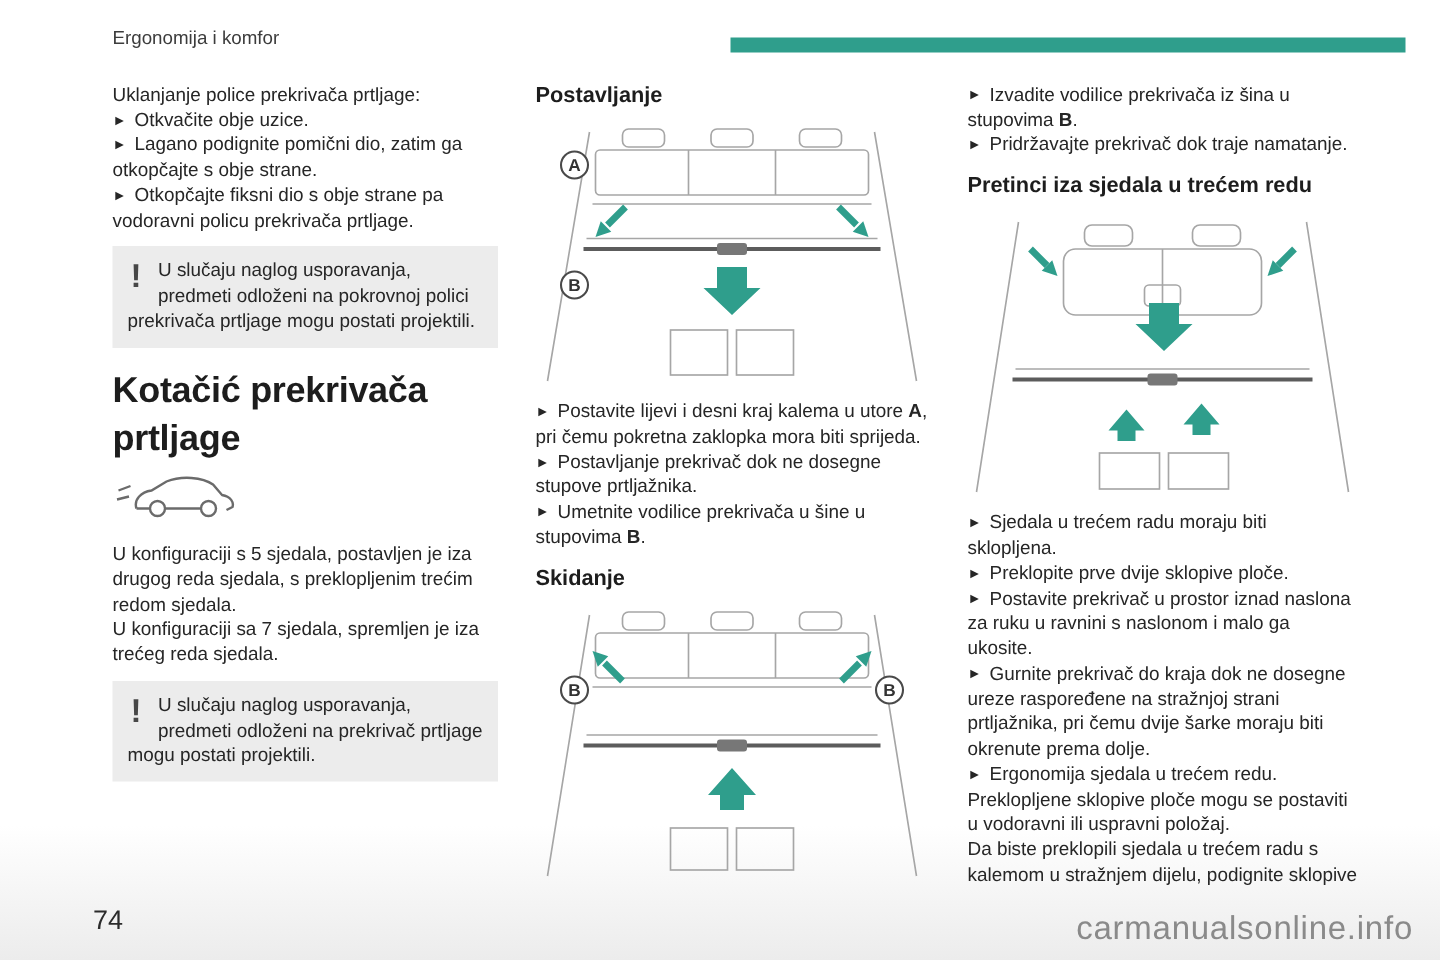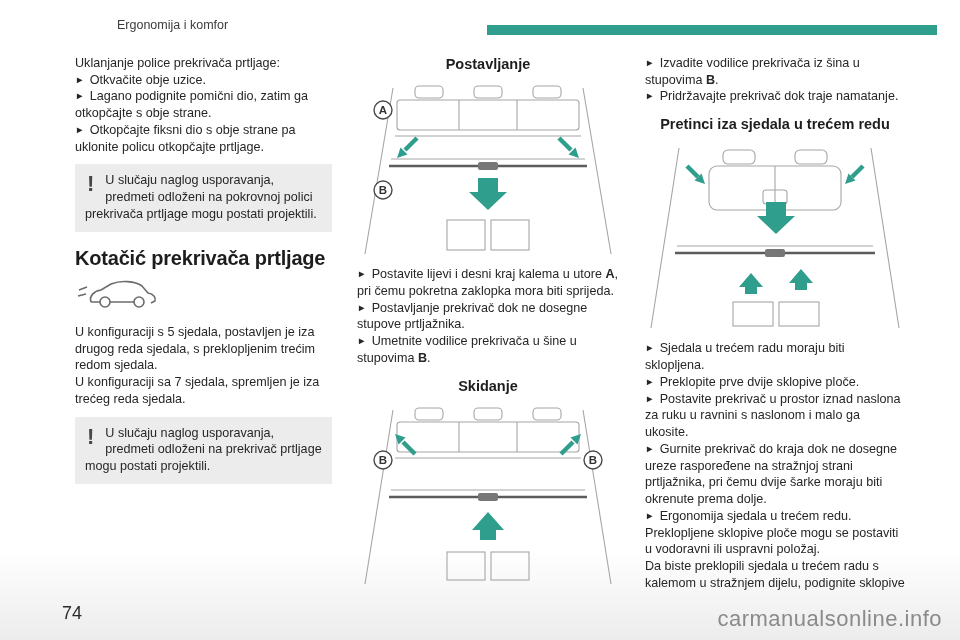--- a/index.html
+++ b/index.html
@@ -5,32 +5,32 @@
   * { margin:0; padding:0; box-sizing:border-box; }
   html,body { width:960px; height:640px; }
   body {
     font-family:"Liberation Sans", sans-serif;
     color:#262626;
     background:#ffffff;
     position:relative;
     overflow:hidden;
   }
   .page { position:absolute; inset:0; background:linear-gradient(180deg,#ffffff 86%,#ececec 100%); }
-  .running-header { position:absolute; left:75px; top:18px; font-size:12.5px; color:#3c3c3c;margin-left:42px; }
+  .running-header { position:absolute; left:75px; top:18px; font-size:12.5px; color:#3c3c3c; }
   .header-bar { position:absolute; left:487px; top:25px; width:450px; height:10px; background:#2f9e8c; }
   .col { position:absolute; top:55px; font-size:12.6px; line-height:1.33; }
   .col1 { left:75px;  width:257px; }
   .col2 { left:357px; width:262px; }
   .col3 { left:645px; width:260px; }
   p { margin:0; }
   .bullet::before { content:"\25BA\00A0\00A0"; font-size:9.5px; position:relative; top:-1px; }
   .warning { background:#ececec; padding:8px 10px 9px 10px; margin:9px 0 10px 0; }
   .warn-icon { float:left; font-weight:bold; font-size:22px; color:#474747; line-height:0.95; margin:2px 11px 2px 2px; }
-  h1.section { font-size:20px; font-weight:bold; color:#1d1d1d; margin:13px 0 8px 0; letter-spacing:-0.2px; }
-  h2.sub { font-size:14.5px; font-weight:bold; color:#1d1d1d; margin:0 0 6px 0;text-align:center; }
+  h1.section { font-size:24px; font-weight:bold; color:#1d1d1d; margin:13px 0 8px 0; letter-spacing:-0.2px; }
+  h2.sub { font-size:14.5px; font-weight:bold; color:#1d1d1d; margin:0 0 6px 0; }
   h2.sub.later { margin-top:10px; }
   .figure { margin:2px 0 8px 0; }
   .figure svg { display:block; }
   .car-icon { margin:2px 0 8px 0; }
   .page-number { position:absolute; left:62px; bottom:16px; font-size:18px; color:#2b2b2b; }
   .watermark { position:absolute; right:18px; bottom:8px; font-size:22px; color:#8a8a8a; letter-spacing:0.5px;margin-top:13px; }
   .lineart { stroke:#a6a6a6; stroke-width:1.1; fill:none; }
   .darkline { stroke:#5c5c5c; fill:none; }
   .teal { fill:#2f9e8c; }
   .callout-circle { fill:#ffffff; stroke:#4a4a4a; stroke-width:1.4; }
@@ -41,21 +41,21 @@
 
 <div class="page">
 
   <div class="running-header">Ergonomija i komfor</div>
   <div class="header-bar"></div>
 
   <div class="col col1">
     <p>Uklanjanje police prekrivača prtljage:</p>
     <div class="bullet">Otkvačite obje uzice.</div>
     <div class="bullet">Lagano podignite pomični dio, zatim ga otkopčajte s obje strane.</div>
-    <div class="bullet">Otkopčajte fiksni dio s obje strane pa uklonite policu otkopčajte prtljage.</div>
+    <div class="bullet">Otkopčajte fiksni dio s obje strane pa vodoravni policu prekrivača prtljage.</div>
 
     <div class="warning">
       <span class="warn-icon">!</span>
       <span>U slučaju naglog usporavanja, predmeti odloženi na pokrovnoj polici prekrivača prtljage mogu postati projektili.</span>
     </div>
 
     <h1 class="section">Kotačić prekrivača prtljage</h1>
 
     <div class="car-icon">
       <svg width="86" height="32" viewBox="0 0 86 32">

